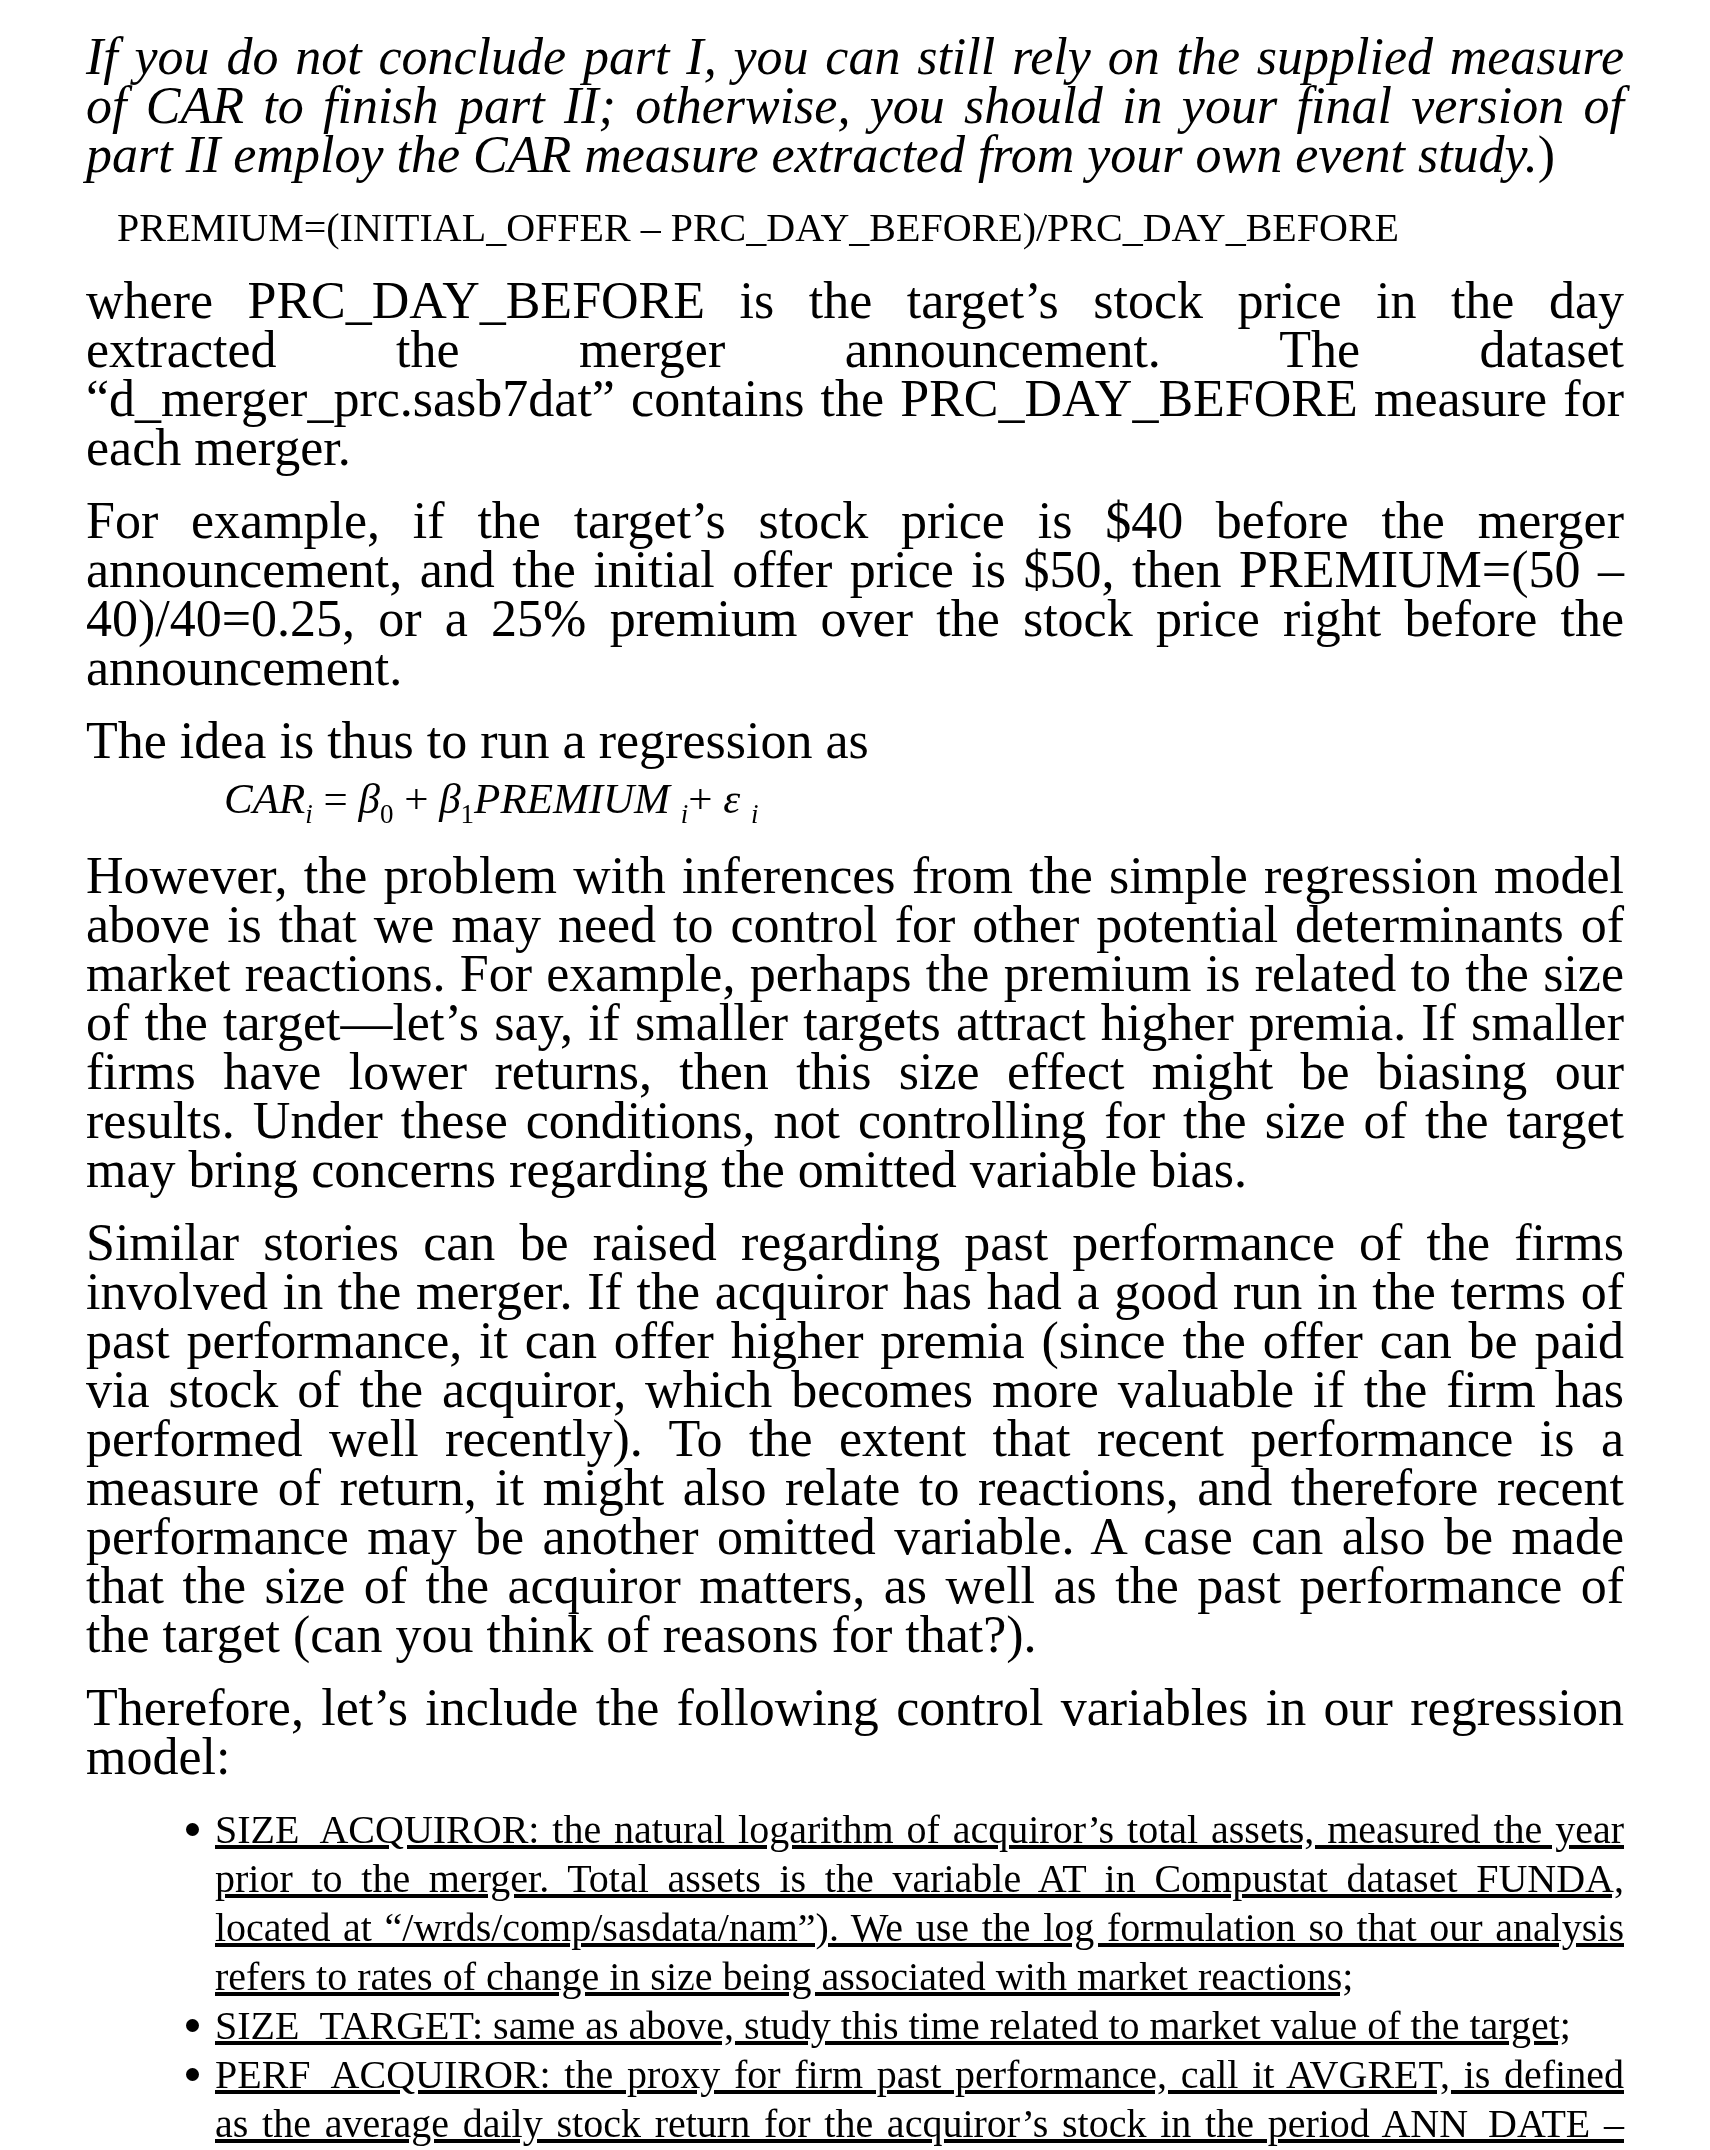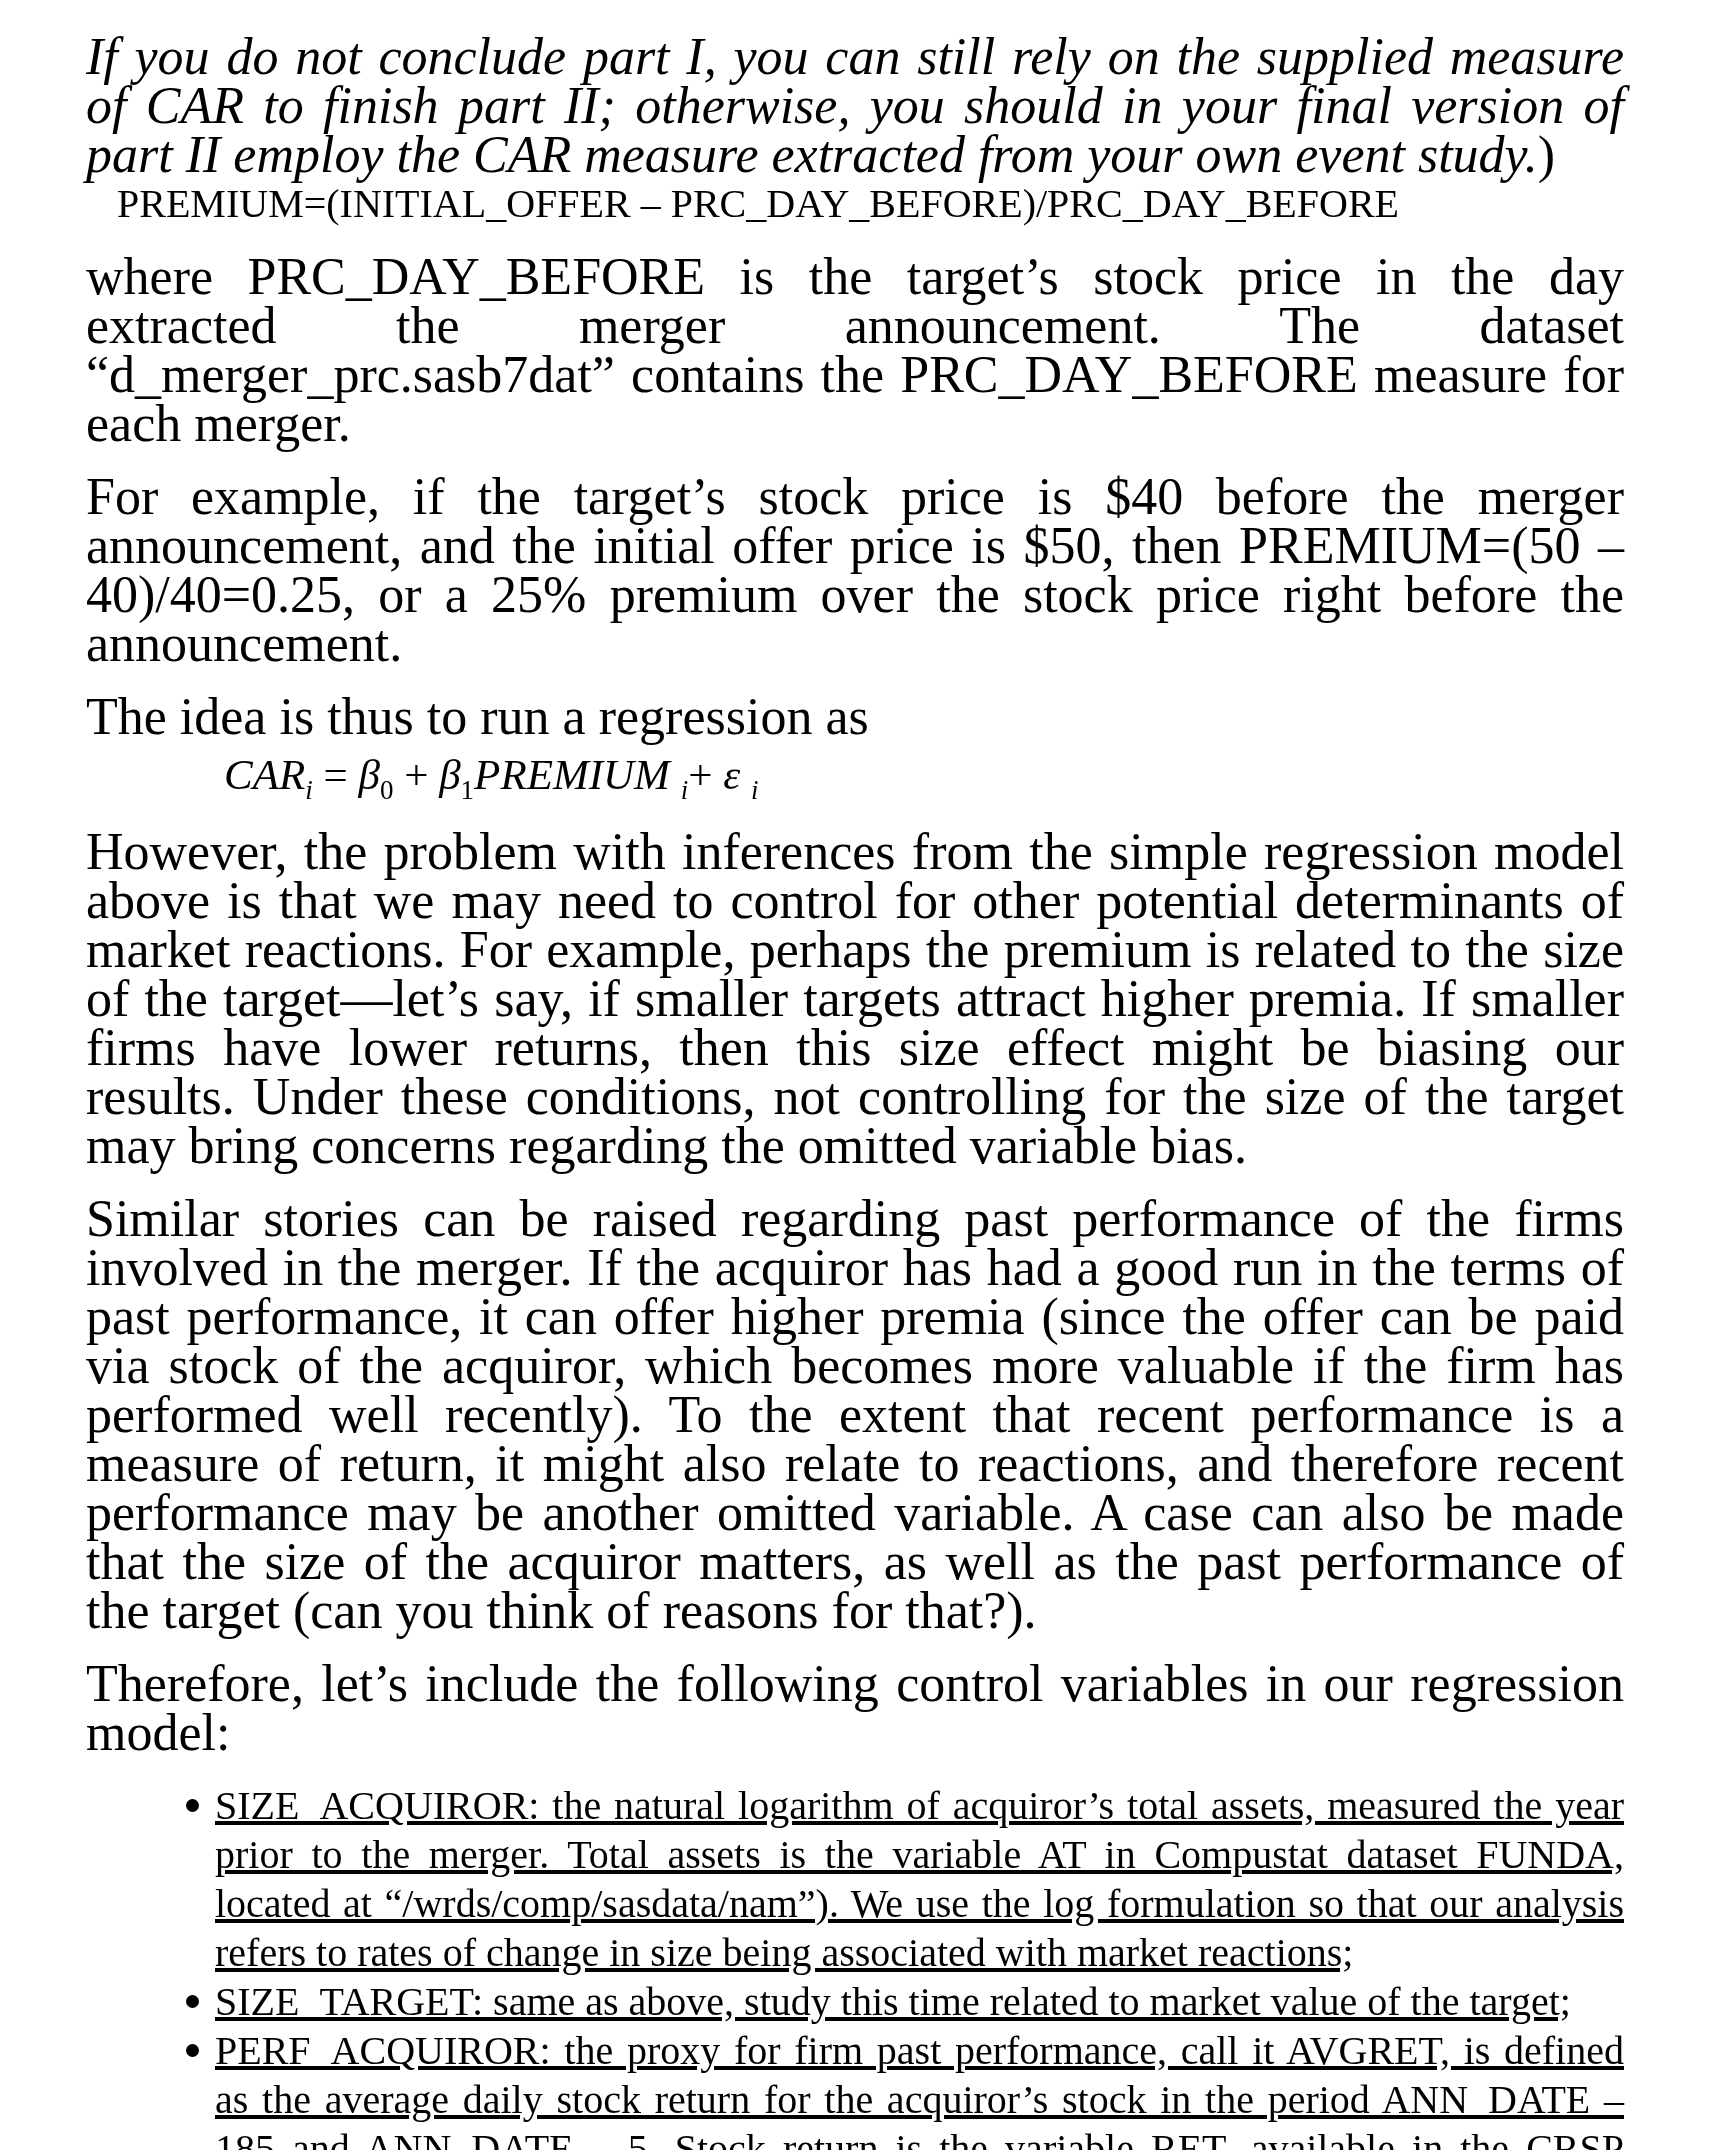--- a/index.html
+++ b/index.html
@@ -19,20 +19,21 @@
   p {
     margin: 0;
     font-size: 52px;
     line-height: 49px;
     text-align: justify;
     text-align-last: left;
   }
   .gap { margin-top: 24px; }
   .italic { font-style: italic; }
   .formula {
+    margin-top: 24px;
     padding-left: 31px;
     font-size: 40px;
     line-height: 49px;
     text-align: left;
   }
   .equation {
     margin-top: 6px;
     padding-left: 138px;
     font-size: 43px;
     line-height: 56px;

